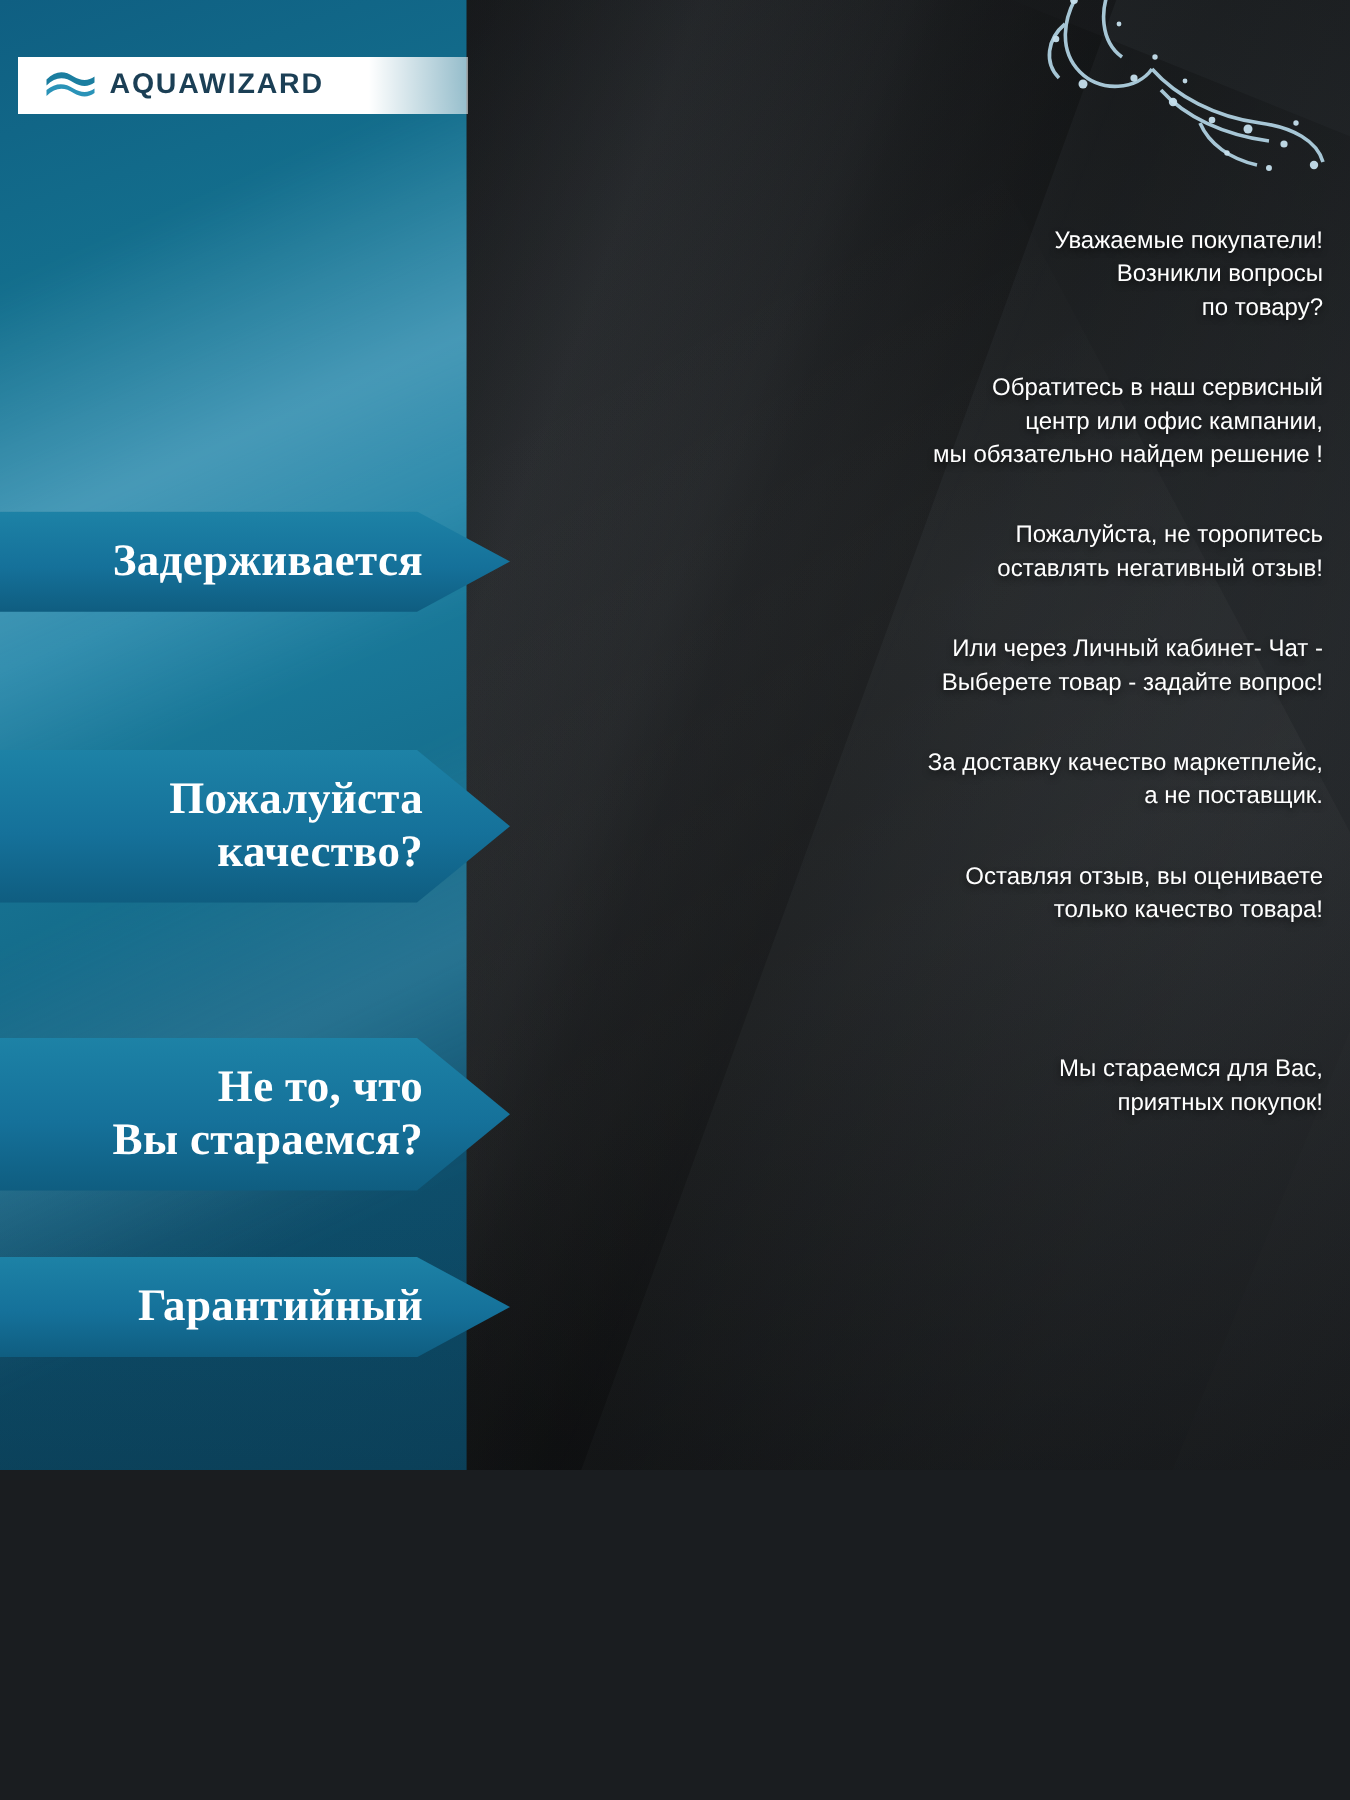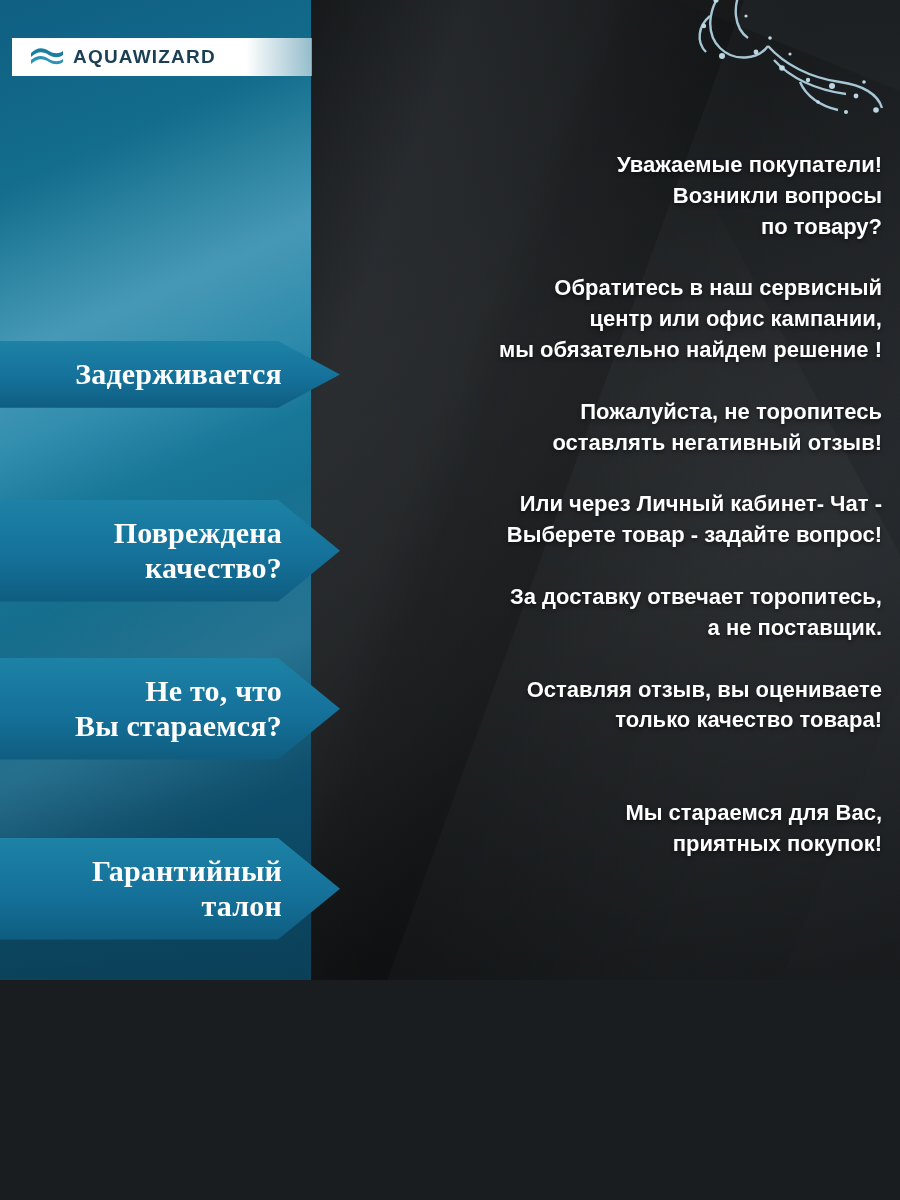--- a/index.html
+++ b/index.html
@@ -165,42 +165,42 @@
     letter-spacing: 0.2px;
     box-sizing: border-box;
     padding: 16px 58px 16px 10px;
     background: linear-gradient(180deg, #1d82a6 0%, #15719a 55%, #0f5d80 100%);
     clip-path: polygon(0 0, 278px 0, 340px 50%, 278px 100%, 0 100%);
     filter: drop-shadow(0 4px 7px rgba(0,0,0,0.45));
   }
   .tab .line { display: block; }
   #tab-1 { top: 341px; }
   #tab-2 { top: 500px; }
-  #tab-3 { top: 658px; }
+  #tab-3 { top: 692px; }
   #tab-4 { top: 818px; margin-top: 20px; }
 
   
   .right-text {
     position: absolute;
     left: 330px;
     top: 150px;
     width: 552px;
     text-align: right;
     color: #ffffff;
   }
   .para {
     font-family: "Liberation Sans", sans-serif;
-    font-weight: bold;
-    font-size: 22px;
+    font-weight: normal;
+    font-size: 16px;
     line-height: 1.40;
     text-shadow: 0 2px 4px rgba(0,0,0,0.55);
     margin: 0 0 31px 0;
     white-space: pre-line;
   }
-  .para.gap-lg { margin-bottom: 62px; }
+  .para.gap-lg { margin-bottom: 84px; }
 
   
   .splash {
     position: absolute;
     top: -14px;
     right: 10px;
     width: 240px;
     height: 175px;
     pointer-events: none;
     opacity: 0.95;
@@ -257,44 +257,43 @@
       <path d="M1 7 C7 1, 13 1, 19 5 C24 8, 29 8, 33 5 L33 9 C29 12, 24 12, 19 9 C13 5, 7 5, 1 11 Z" fill="#1b7ea0"></path>
       <path d="M1 14 C7 9, 13 9, 19 13 C24 16, 29 16, 33 13 L33 16 C29 19, 24 19, 19 16 C13 12, 7 12, 1 18 Z" fill="#2a93b8"></path>
     </svg>
     <span class="logo-text">AQUAWIZARD</span>
   </div>
 
   <div class="tab" id="tab-1">
     <span class="line">Задерживается</span>
   </div>
   <div class="tab" id="tab-2">
-    <span class="line">Повреждена</span>
+    <span class="line">Пожалуйста</span>
     <span class="line">качество?</span>
   </div>
   <div class="tab" id="tab-3">
     <span class="line">Не то, что</span>
     <span class="line">Вы стараемся?</span>
   </div>
   <div class="tab" id="tab-4">
     <span class="line">Гарантийный</span>
-    <span class="line">талон</span>
   </div>
 
   <div class="right-text">
     <p class="para">Уважаемые покупатели!
 Возникли вопросы
 по товару?</p>
     <p class="para">Обратитесь в наш сервисный
 центр или офис кампании,
 мы обязательно найдем решение !</p>
     <p class="para">Пожалуйста, не торопитесь
 оставлять негативный отзыв!</p>
     <p class="para">Или через Личный кабинет- Чат -
 Выберете товар - задайте вопрос!</p>
-    <p class="para">За доставку отвечает торопитесь,
+    <p class="para">За доставку качество маркетплейс,
 а не поставщик.</p>
     <p class="para gap-lg">Оставляя отзыв, вы оцениваете
 только  качество товара!</p>
     <p class="para">Мы стараемся для Вас,
 приятных покупок!</p>
   </div>
 
 </div>
 
 </body></html>

